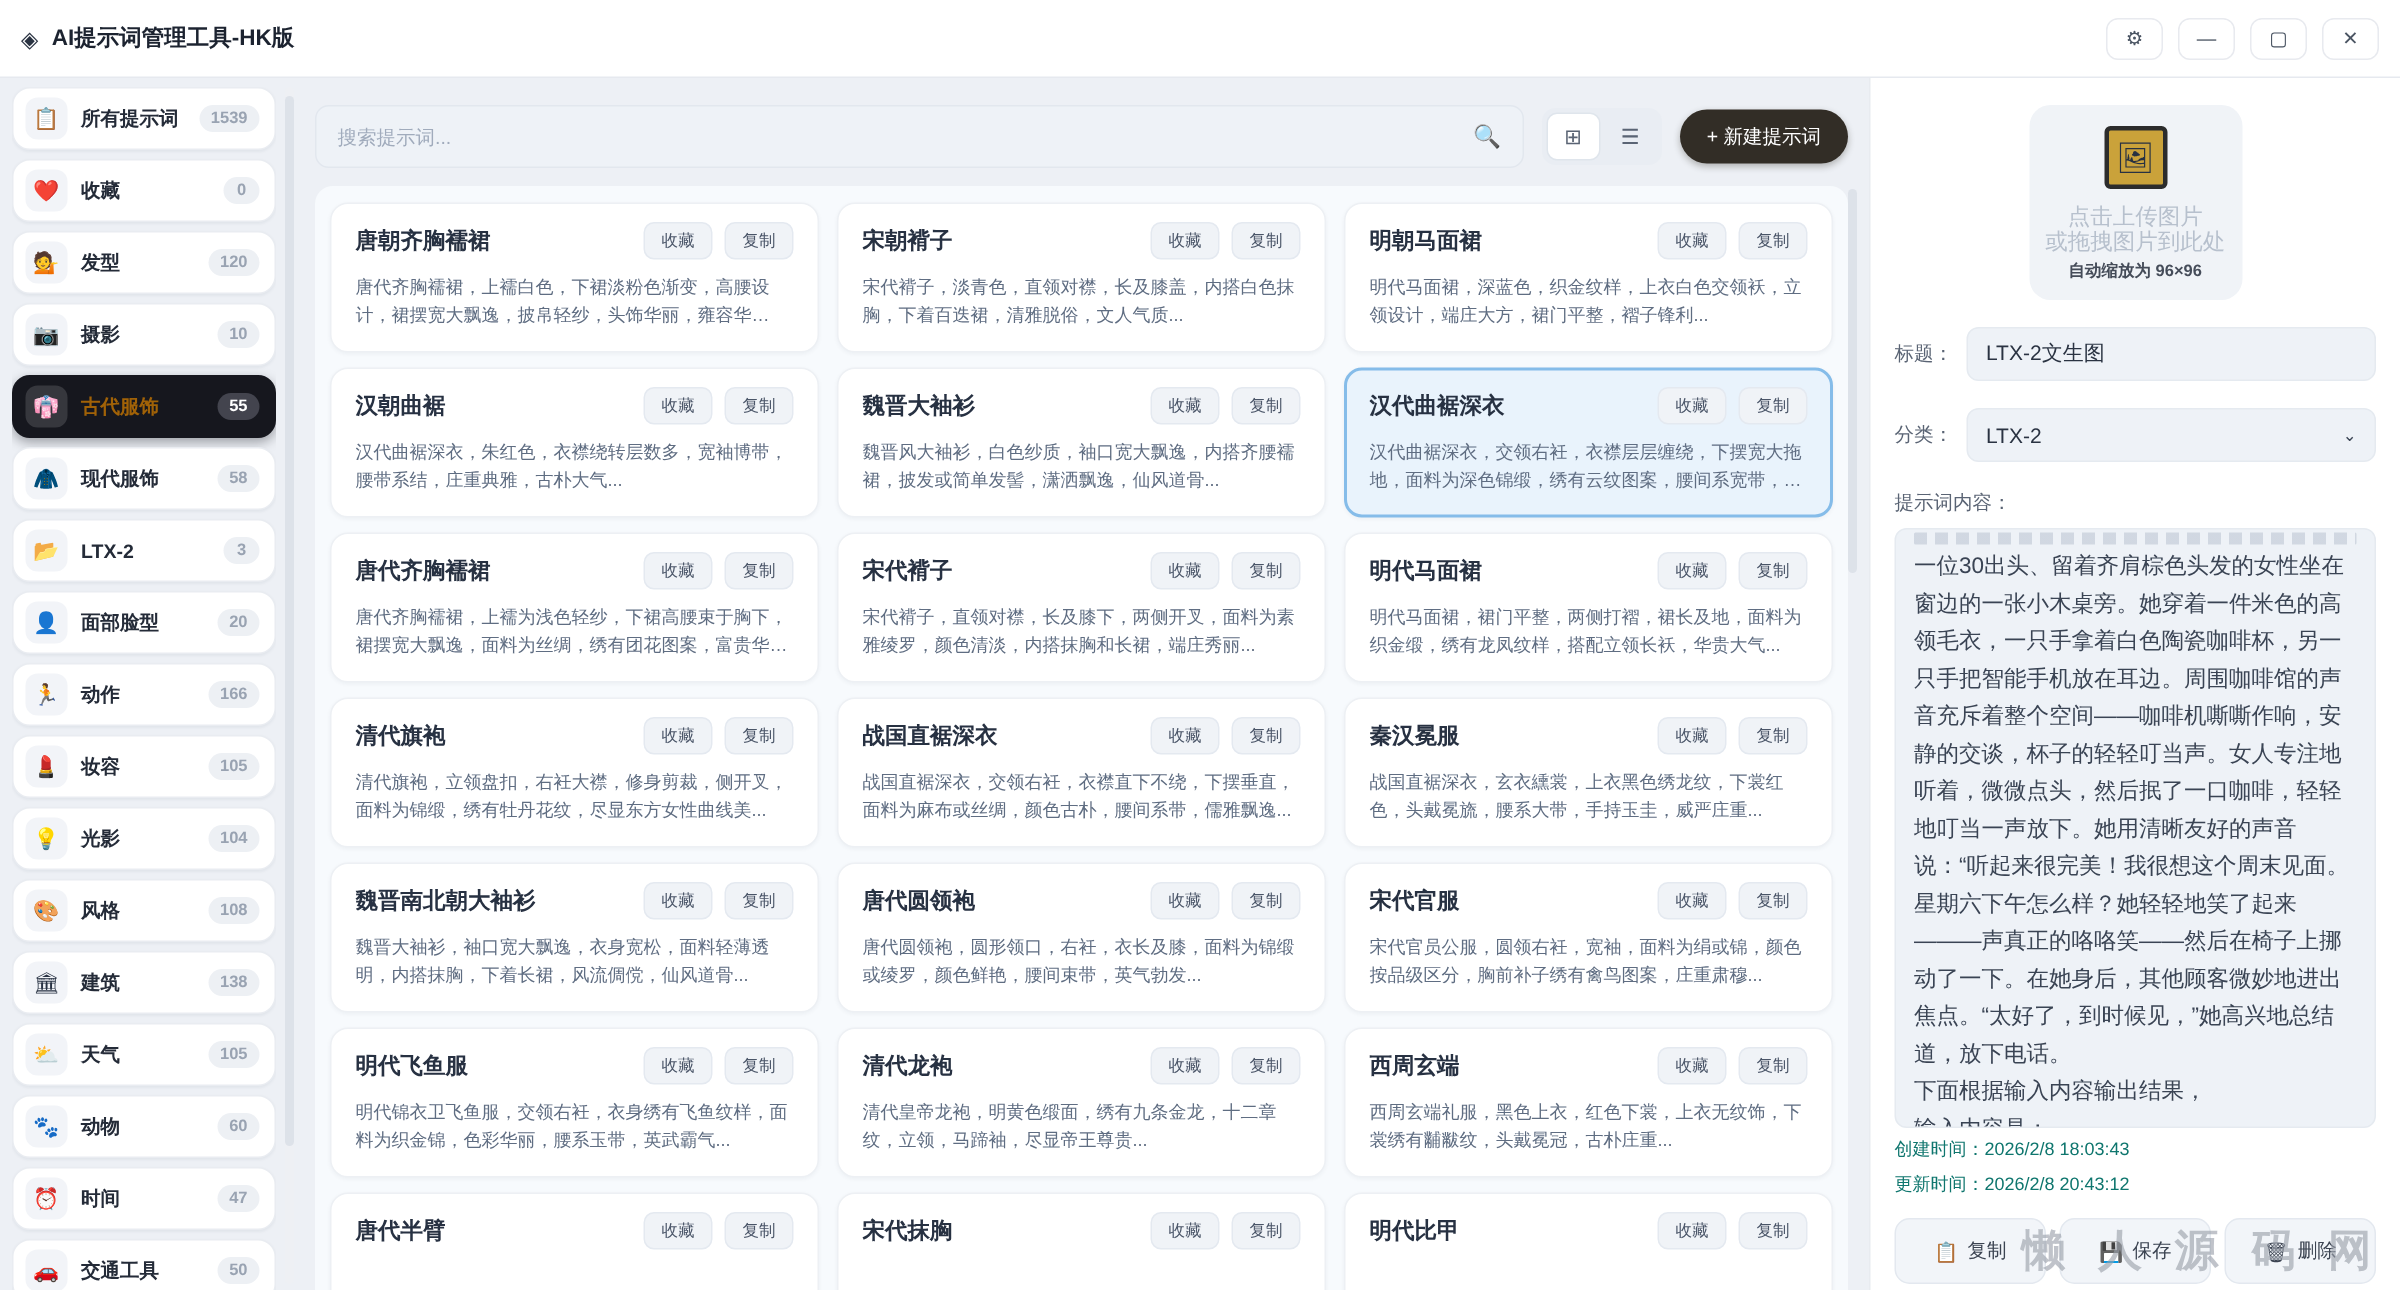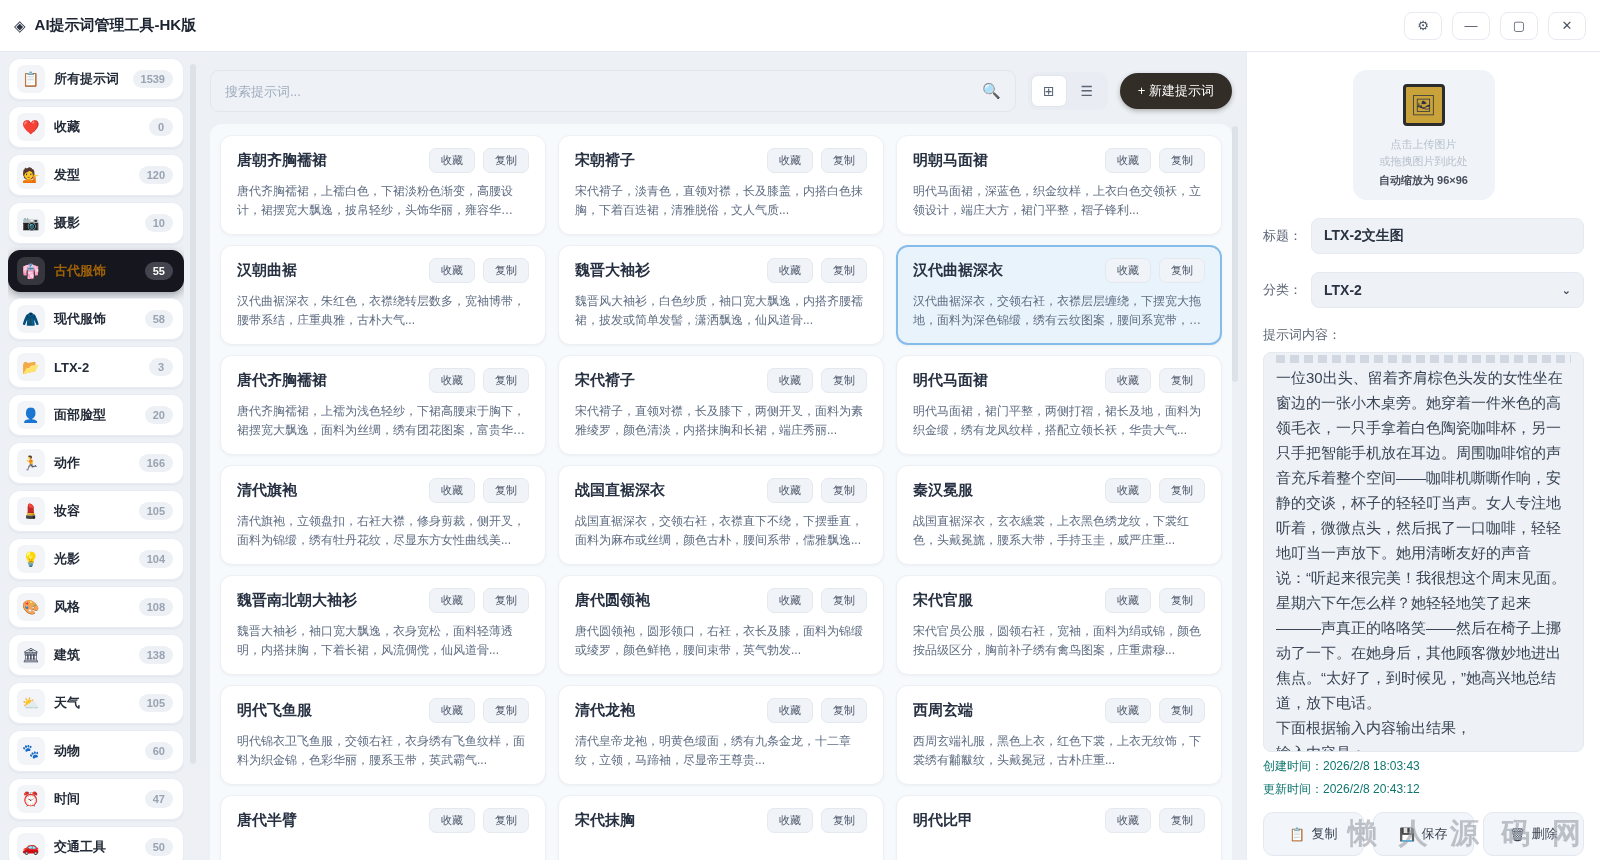--- a/index.html
+++ b/index.html
@@ -62,26 +62,26 @@
   .card-desc { margin-top:9px; font-size:12px; line-height:19px; color:#5f6d82; display:-webkit-box;
     -webkit-line-clamp:2; -webkit-box-orient:vertical; overflow:hidden; }
 
   
   .detail { position:absolute; left:1246px; top:52px; right:0; bottom:0; background:#fff;
     border-left:1px solid #e8ebf0; padding:16px; z-index:2; }
   .upload-box { width:142px; margin:2px auto 0; background:#f0f3f7; border-radius:14px; padding:14px 10px 12px;
     text-align:center; cursor:pointer; }
   .upload-thumb { width:42px; height:42px; margin:0 auto 10px; background:#caa23a; border:3px solid #2c2c2c;
     border-radius:4px; display:flex; align-items:center; justify-content:center; font-size:20px; }
-  .upload-line { font-size:11px; color:#b7c0cd; line-height:17px; }
+  .upload-line { font-size:15px; color:#b7c0cd; line-height:17px; }
   .upload-note { font-size:11px; font-weight:bold; color:#454c59; margin-top:3px; }
   .field-row { display:flex; align-items:center; margin-top:18px; }
   .field-label { width:48px; font-size:13px; color:#5a6474; flex:none; }
   .field-input { flex:1; height:36px; background:#eef2f7; border:1px solid #e5eaf0; border-radius:8px;
-    padding:0 12px; font-size:14px; color:#2a3342; font-family:inherit; outline:none; display:flex; align-items:center;font-weight:bold; }
+    padding:0 12px; font-size:14px; color:#2a3342; font-family:inherit; outline:none; display:flex; align-items:center; }
   .select-chevron { margin-left:auto; font-size:11px; color:#3a4454; }
   .content-label { margin-top:18px; font-size:13px; color:#5a6474; }
   .content-area { margin-top:8px; height:400px; background:#eef2f7; border:1px solid #e5eaf0; border-radius:8px;
     padding:2px 12px 10px; overflow:hidden; cursor:text; }
   .clip-row { height:8px; overflow:hidden; margin-bottom:2px;
     background:repeating-linear-gradient(90deg,#b9c2d0 0 9px,transparent 9px 14px); opacity:.55; border-radius:1px; }
   .content-text { font-size:15px; line-height:25px; color:#3a4454; white-space:pre-wrap; word-break:break-all; }
   .stamp { font-size:12px; color:#0f766e; margin-top:6px; }
   .stamp:first-of-type { margin-top:14px; }
   .detail-btns { display:flex; gap:9px; margin-top:14px; }

